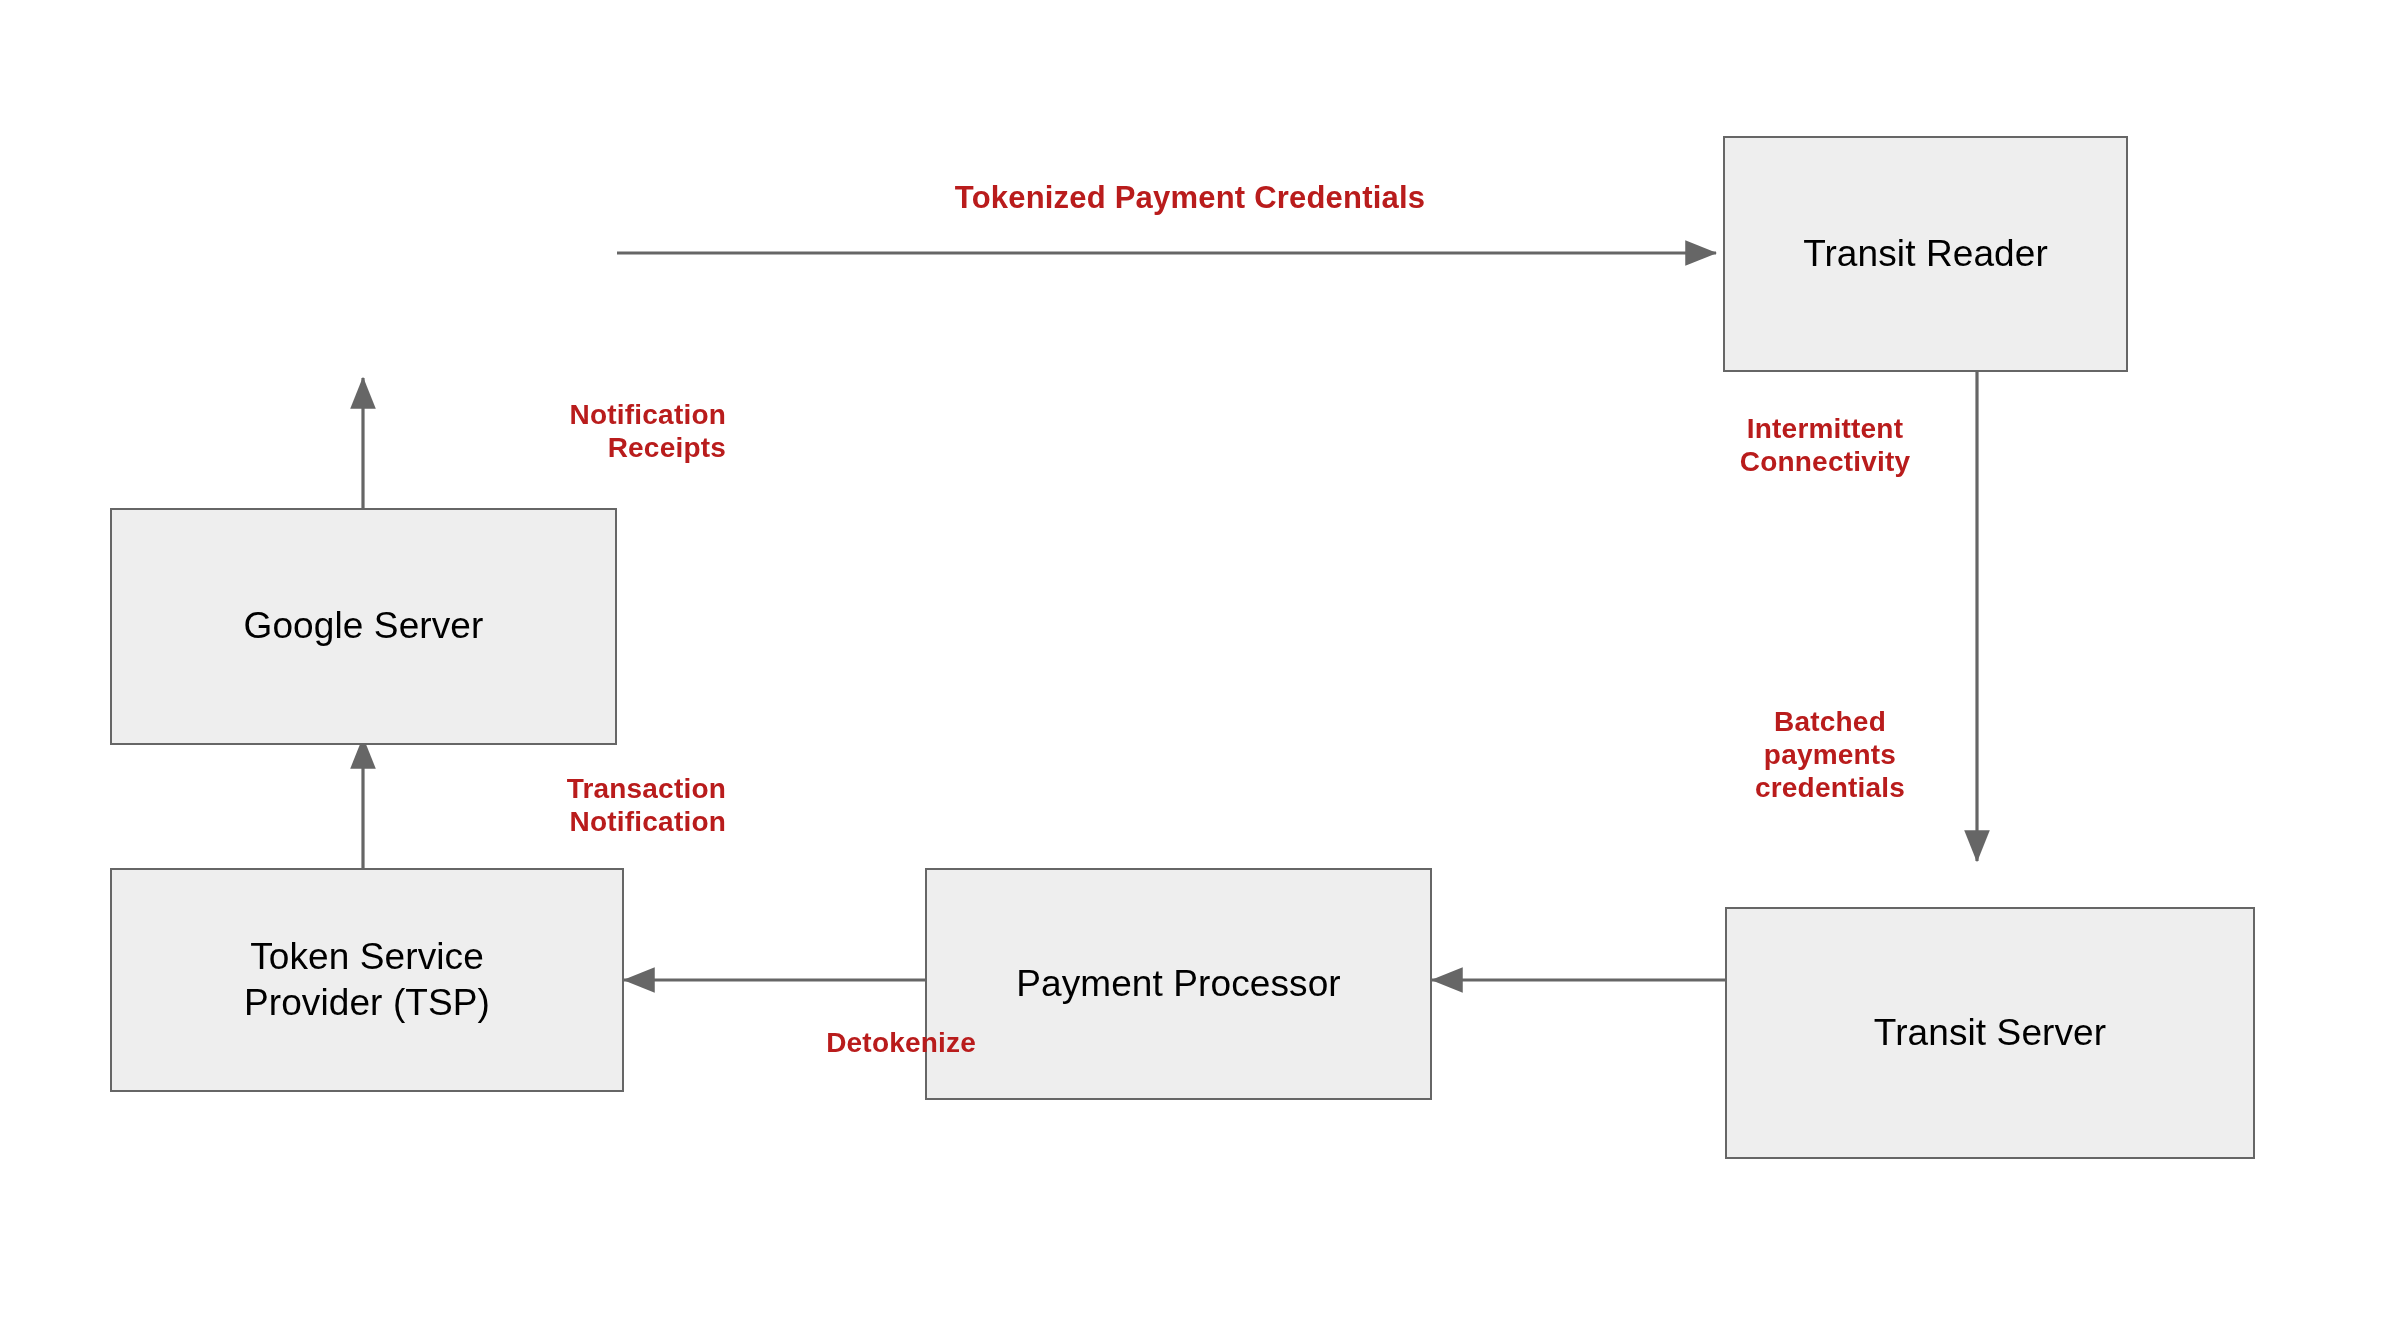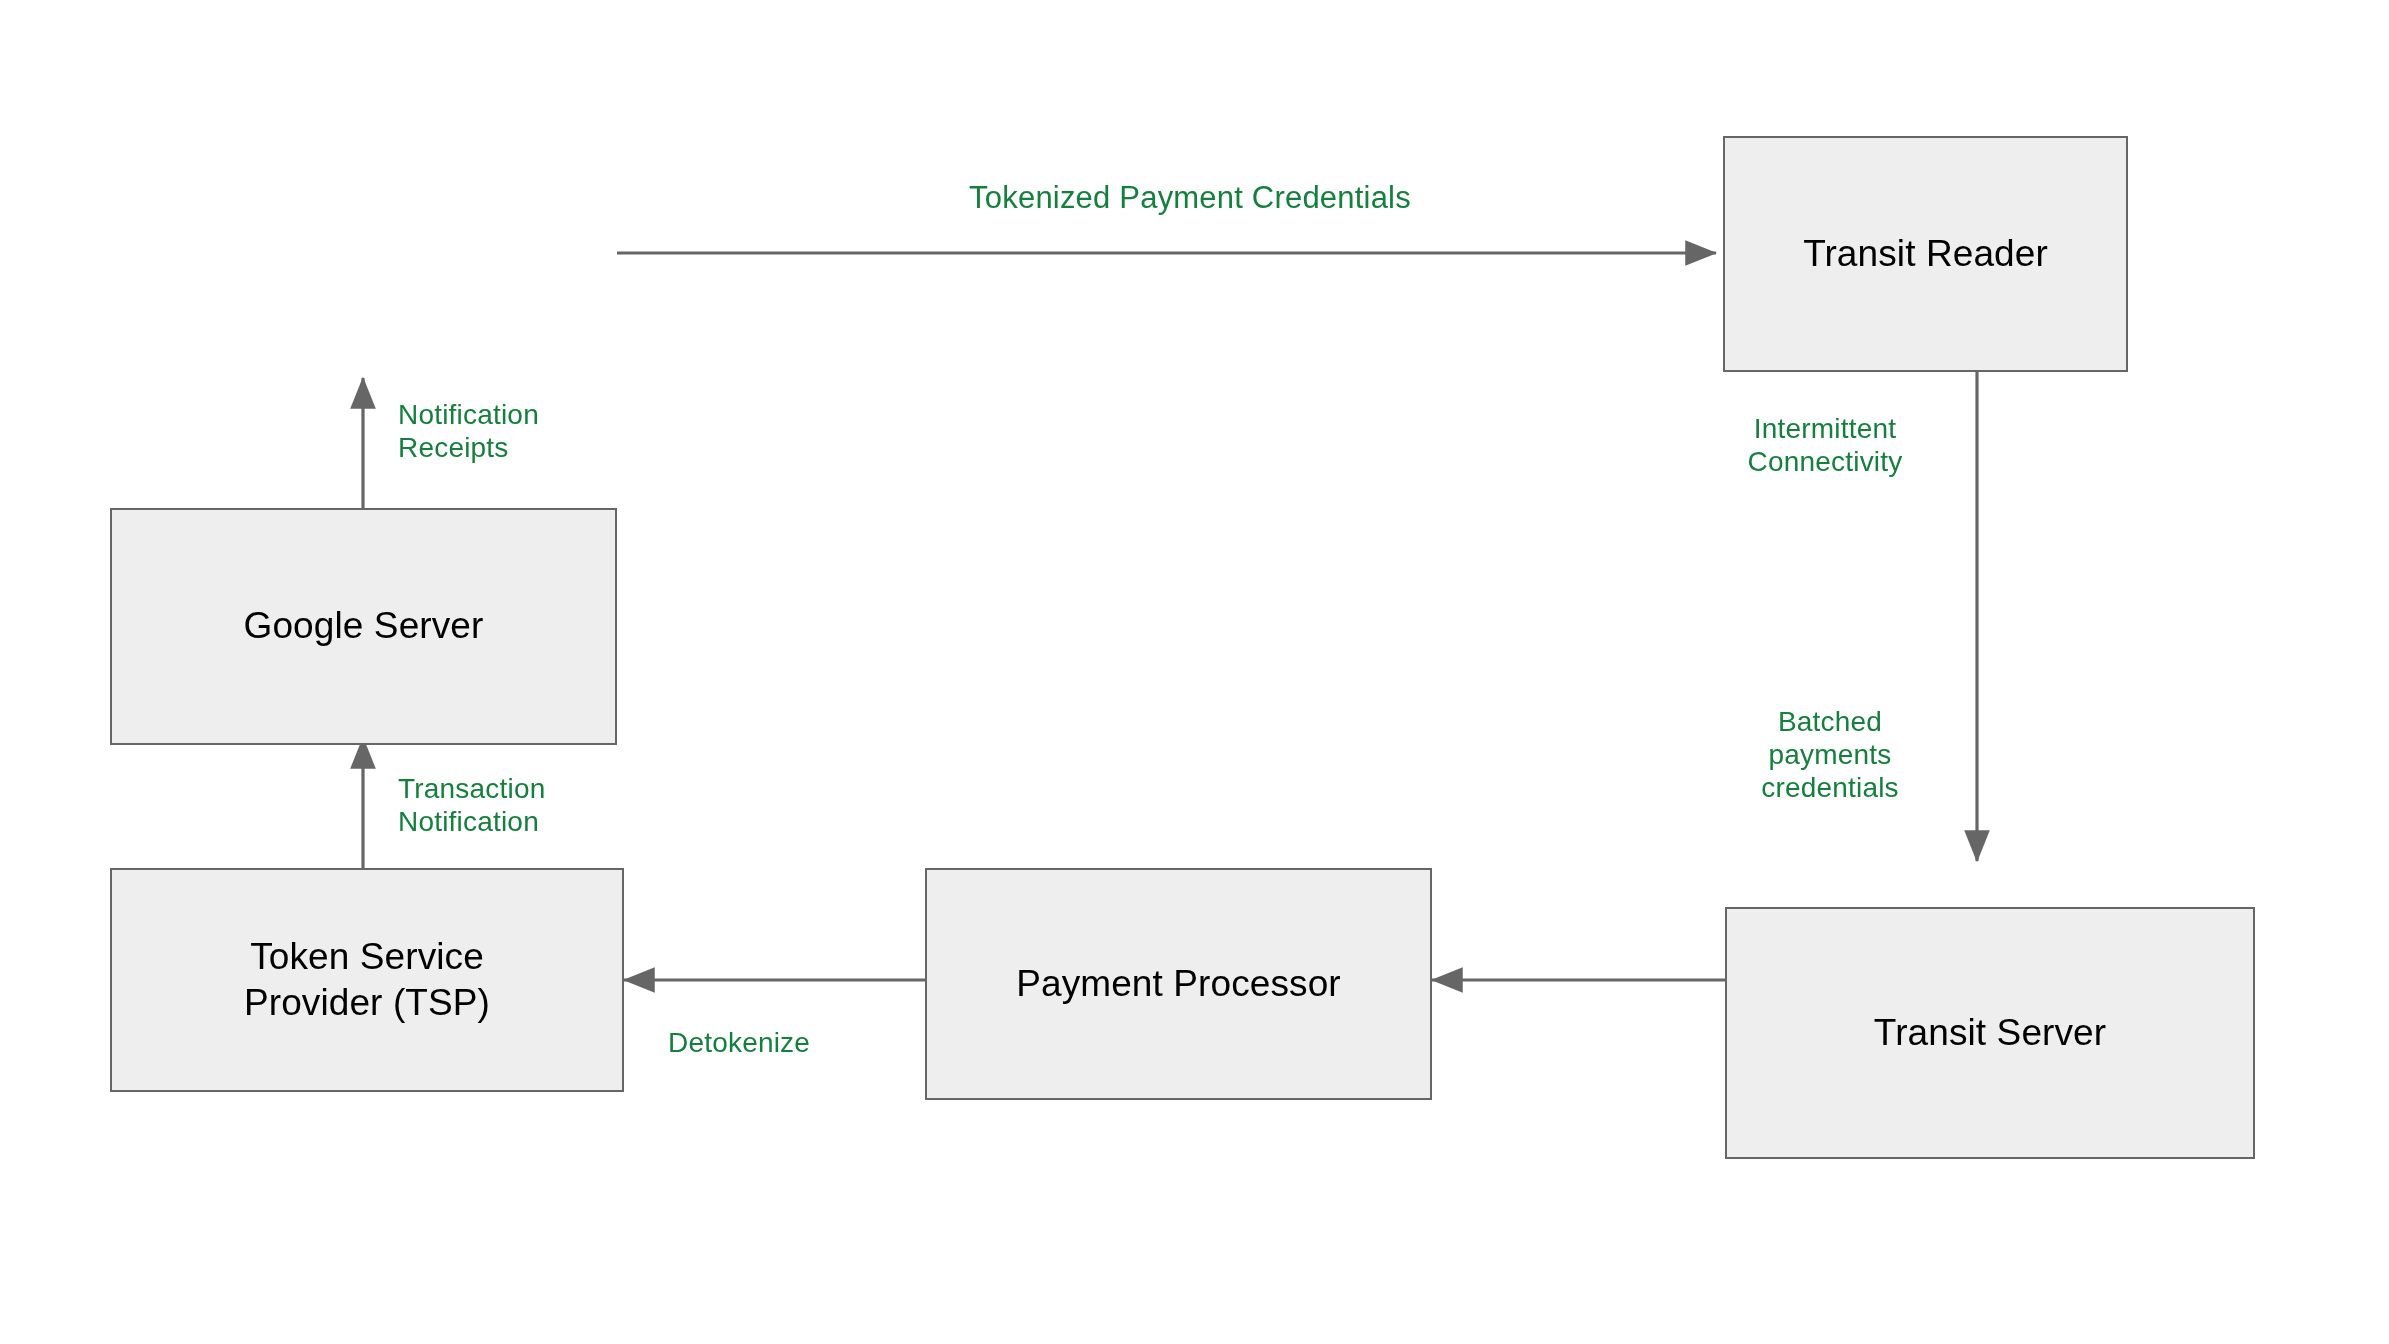--- a/index.html
+++ b/index.html
@@ -31,31 +31,32 @@
     font-size: 37px;
     line-height: 1.25;
     color: #000000;
     font-weight: 400;
     white-space: pre-line;
     letter-spacing: 0.1px;
   }
   .edge-label {
     position: absolute;
     font-size: 28px;
-    font-weight: normal;
-    color: #15803d;
+    font-weight: bold;
+    color: #b91c1c;
     line-height: 1.18;
     white-space: pre-line;
     letter-spacing: 0.2px;
   }
   .edge-label.center {
     text-align: center;
   }
   .edge-label.left {
-    text-align: left;
+    text-align: right;
+    margin-left: 48px;
   }
   .connector {
     position: absolute;
     top: 0;
     left: 0;
     width: 2389px;
     height: 1344px;
     pointer-events: none;
   }
 </style>

